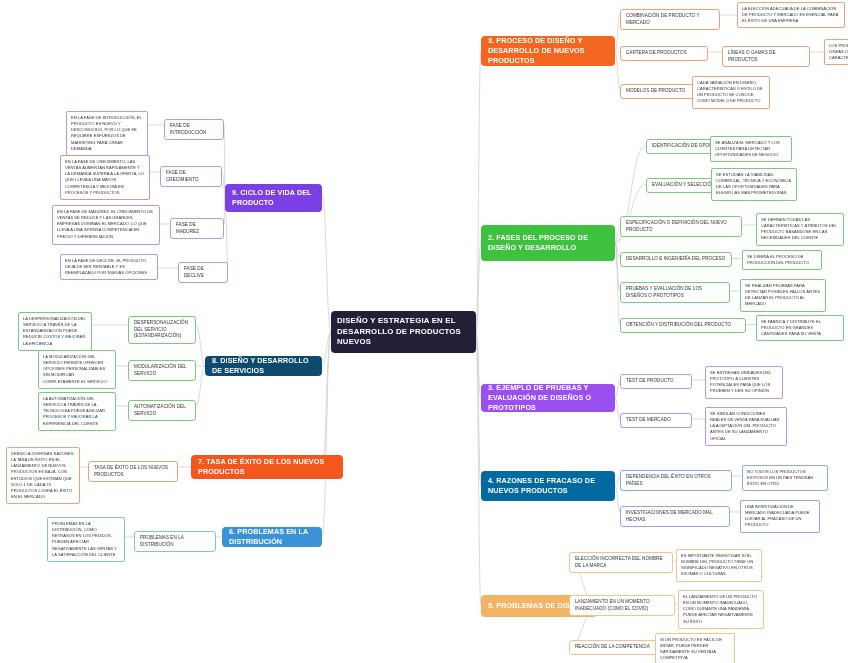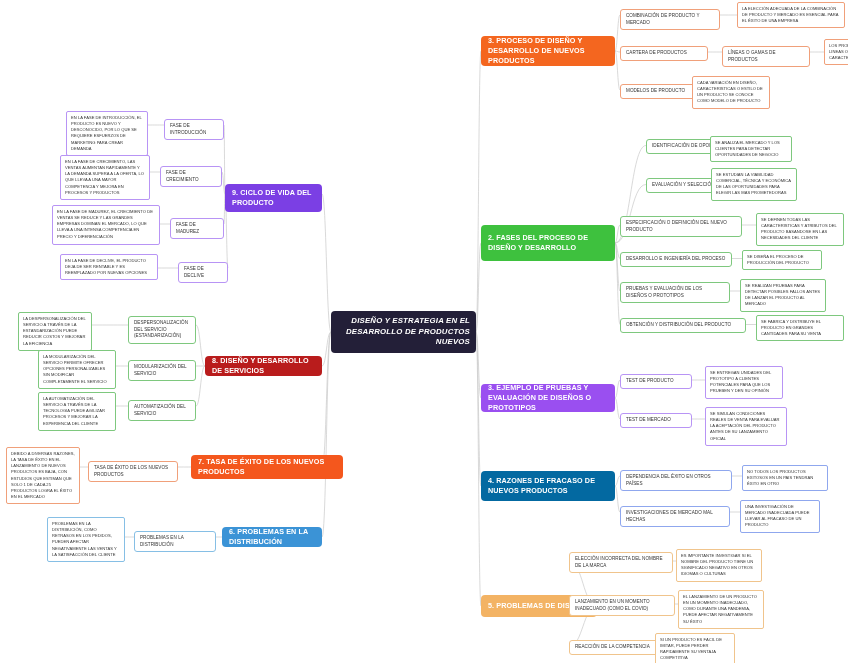--- a/index.html
+++ b/index.html
@@ -4,22 +4,22 @@
 <style>
   html,body{margin:0;padding:0;background:#ffffff;}
   body{width:848px;height:663px;position:relative;overflow:hidden;
        font-family:"Liberation Sans", sans-serif;-webkit-font-smoothing:none;}
   #canvas{position:absolute;left:0;top:0;width:848px;height:663px;}
   svg.links{position:absolute;left:0;top:0;width:848px;height:663px;pointer-events:none;}
   .node{position:absolute;box-sizing:border-box;}
 
   
   .central{background:#231f38;color:#ffffff;border-radius:4px;
-     display:flex;align-items:center;justify-content:center;text-align:right;
-     font-weight:bold;font-size:7.8px;letter-spacing:.2px;line-height:1.35;padding:4px 6px;font-style:italic;}
+     display:flex;align-items:center;justify-content:center;text-align:left;
+     font-weight:bold;font-size:7.8px;letter-spacing:.2px;line-height:1.35;padding:4px 6px;}
 
   
   .branch{border-radius:4px;color:#ffffff;font-weight:bold;font-size:7.2px;
      line-height:1.35;display:flex;align-items:center;padding:4px 7px;letter-spacing:.1px;}
   .branch.rt{justify-content:flex-start;}
   .branch.lt{justify-content:flex-start;}
 
   
   .sub{border-radius:3px;border:1px solid #000;background:#fff;
      font-size:4.6px;line-height:1.45;display:flex;align-items:center;
@@ -133,21 +133,21 @@
       <div class="node sub" style="left: 569px; top: 595px; width: 106px; min-height: 18px; border-color: rgb(240, 196, 140); color: rgb(51, 51, 51);">LANZAMIENTO EN UN MOMENTO INADECUADO (COMO EL COVID)</div>
       <div class="node leaf" style="left: 678px; top: 590px; width: 86px; min-height: 30px; border-color: rgb(240, 196, 140); color: rgb(51, 51, 51);">EL LANZAMIENTO DE UN PRODUCTO EN UN MOMENTO INADECUADO, COMO DURANTE UNA PANDEMIA, PUEDE AFECTAR NEGATIVAMENTE SU ÉXITO</div>
       <div class="node sub" style="left: 569px; top: 640px; width: 98px; min-height: 13px; border-color: rgb(240, 196, 140); color: rgb(51, 51, 51);">REACCIÓN DE LA COMPETENCIA</div>
       <div class="node leaf" style="left: 655px; top: 633px; width: 80px; min-height: 24px; border-color: rgb(240, 196, 140); color: rgb(51, 51, 51);">SI UN PRODUCTO ES FÁCIL DE IMITAR, PUEDE PERDER RÁPIDAMENTE SU VENTAJA COMPETITIVA</div>
       <div class="node branch lt" style="left: 222px; top: 527px; width: 100px; min-height: 20px; background: rgb(59, 147, 214); height: 20px;">6. PROBLEMAS EN LA DISTRIBUCIÓN</div>
       <div class="node sub" style="left: 134px; top: 531px; width: 82px; min-height: 12px; border-color: rgb(134, 191, 229); color: rgb(51, 51, 51);">PROBLEMAS EN LA DISTRIBUCIÓN</div>
       <div class="node leaf" style="left: 47px; top: 517px; width: 78px; min-height: 30px; border-color: rgb(134, 191, 229); color: rgb(51, 51, 51);">PROBLEMAS EN LA DISTRIBUCIÓN, COMO RETRASOS EN LOS PEDIDOS, PUEDEN AFECTAR NEGATIVAMENTE LAS VENTAS Y LA SATISFACCIÓN DEL CLIENTE</div>
       <div class="node branch lt" style="left: 191px; top: 455px; width: 152px; min-height: 24px; background: rgb(244, 87, 29); height: 24px;">7. TASA DE ÉXITO DE LOS NUEVOS PRODUCTOS</div>
       <div class="node sub" style="left: 88px; top: 461px; width: 90px; min-height: 12px; border-color: rgb(240, 160, 122); color: rgb(51, 51, 51);">TASA DE ÉXITO DE LOS NUEVOS PRODUCTOS</div>
       <div class="node leaf" style="left: 6px; top: 447px; width: 74px; min-height: 38px; border-color: rgb(240, 160, 122); color: rgb(51, 51, 51);">DEBIDO A DIVERSAS RAZONES, LA TASA DE ÉXITO EN EL LANZAMIENTO DE NUEVOS PRODUCTOS ES BAJA, CON ESTUDIOS QUE ESTIMAN QUE SOLO 1 DE CADA 25 PRODUCTOS LOGRA EL ÉXITO EN EL MERCADO</div>
-      <div class="node branch lt" style="left: 205px; top: 356px; width: 117px; min-height: 20px; background: #b91c1c; height: 20px;">8. DISEÑO Y DESARROLLO DE SERVICIOS</div>
+      <div class="node branch lt" style="left: 205px; top: 356px; width: 117px; min-height: 20px; background: #0c4a6e; height: 20px;">8. DISEÑO Y DESARROLLO DE SERVICIOS</div>
       <div class="node sub" style="left: 128px; top: 316px; width: 68px; min-height: 18px; border-color: rgb(126, 200, 126); color: rgb(51, 51, 51);">DESPERSONALIZACIÓN DEL SERVICIO (ESTANDARIZACIÓN)</div>
       <div class="node leaf" style="left: 18px; top: 312px; width: 74px; min-height: 26px; border-color: rgb(126, 200, 126); color: rgb(51, 51, 51);">LA DESPERSONALIZACIÓN DEL SERVICIO A TRAVÉS DE LA ESTANDARIZACIÓN PUEDE REDUCIR COSTOS Y MEJORAR LA EFICIENCIA</div>
       <div class="node sub" style="left: 128px; top: 360px; width: 68px; min-height: 12px; border-color: rgb(126, 200, 126); color: rgb(51, 51, 51);">MODULARIZACIÓN DEL SERVICIO</div>
       <div class="node leaf" style="left: 38px; top: 350px; width: 78px; min-height: 28px; border-color: rgb(126, 200, 126); color: rgb(51, 51, 51);">LA MODULARIZACIÓN DEL SERVICIO PERMITE OFRECER OPCIONES PERSONALIZABLES SIN MODIFICAR COMPLETAMENTE EL SERVICIO</div>
       <div class="node sub" style="left: 128px; top: 400px; width: 68px; min-height: 12px; border-color: rgb(126, 200, 126); color: rgb(51, 51, 51);">AUTOMATIZACIÓN DEL SERVICIO</div>
       <div class="node leaf" style="left: 38px; top: 392px; width: 78px; min-height: 28px; border-color: rgb(126, 200, 126); color: rgb(51, 51, 51);">LA AUTOMATIZACIÓN DEL SERVICIO A TRAVÉS DE LA TECNOLOGÍA PUEDE AGILIZAR PROCESOS Y MEJORAR LA EXPERIENCIA DEL CLIENTE</div>
       <div class="node branch lt" style="left: 225px; top: 184px; width: 97px; min-height: 20px; background: rgb(123, 63, 228); height: 28px;">9. CICLO DE VIDA DEL PRODUCTO</div>
       <div class="node sub" style="left: 164px; top: 119px; width: 60px; min-height: 12px; border-color: rgb(184, 148, 245); color: rgb(51, 51, 51);">FASE DE INTRODUCCIÓN</div>
       <div class="node leaf" style="left: 66px; top: 111px; width: 82px; min-height: 30px; border-color: rgb(184, 148, 245); color: rgb(51, 51, 51);">EN LA FASE DE INTRODUCCIÓN, EL PRODUCTO ES NUEVO Y DESCONOCIDO, POR LO QUE SE REQUIERE ESFUERZOS DE MARKETING PARA CREAR DEMANDA</div>
       <div class="node sub" style="left: 160px; top: 166px; width: 62px; min-height: 12px; border-color: rgb(184, 148, 245); color: rgb(51, 51, 51);">FASE DE CRECIMIENTO</div>

